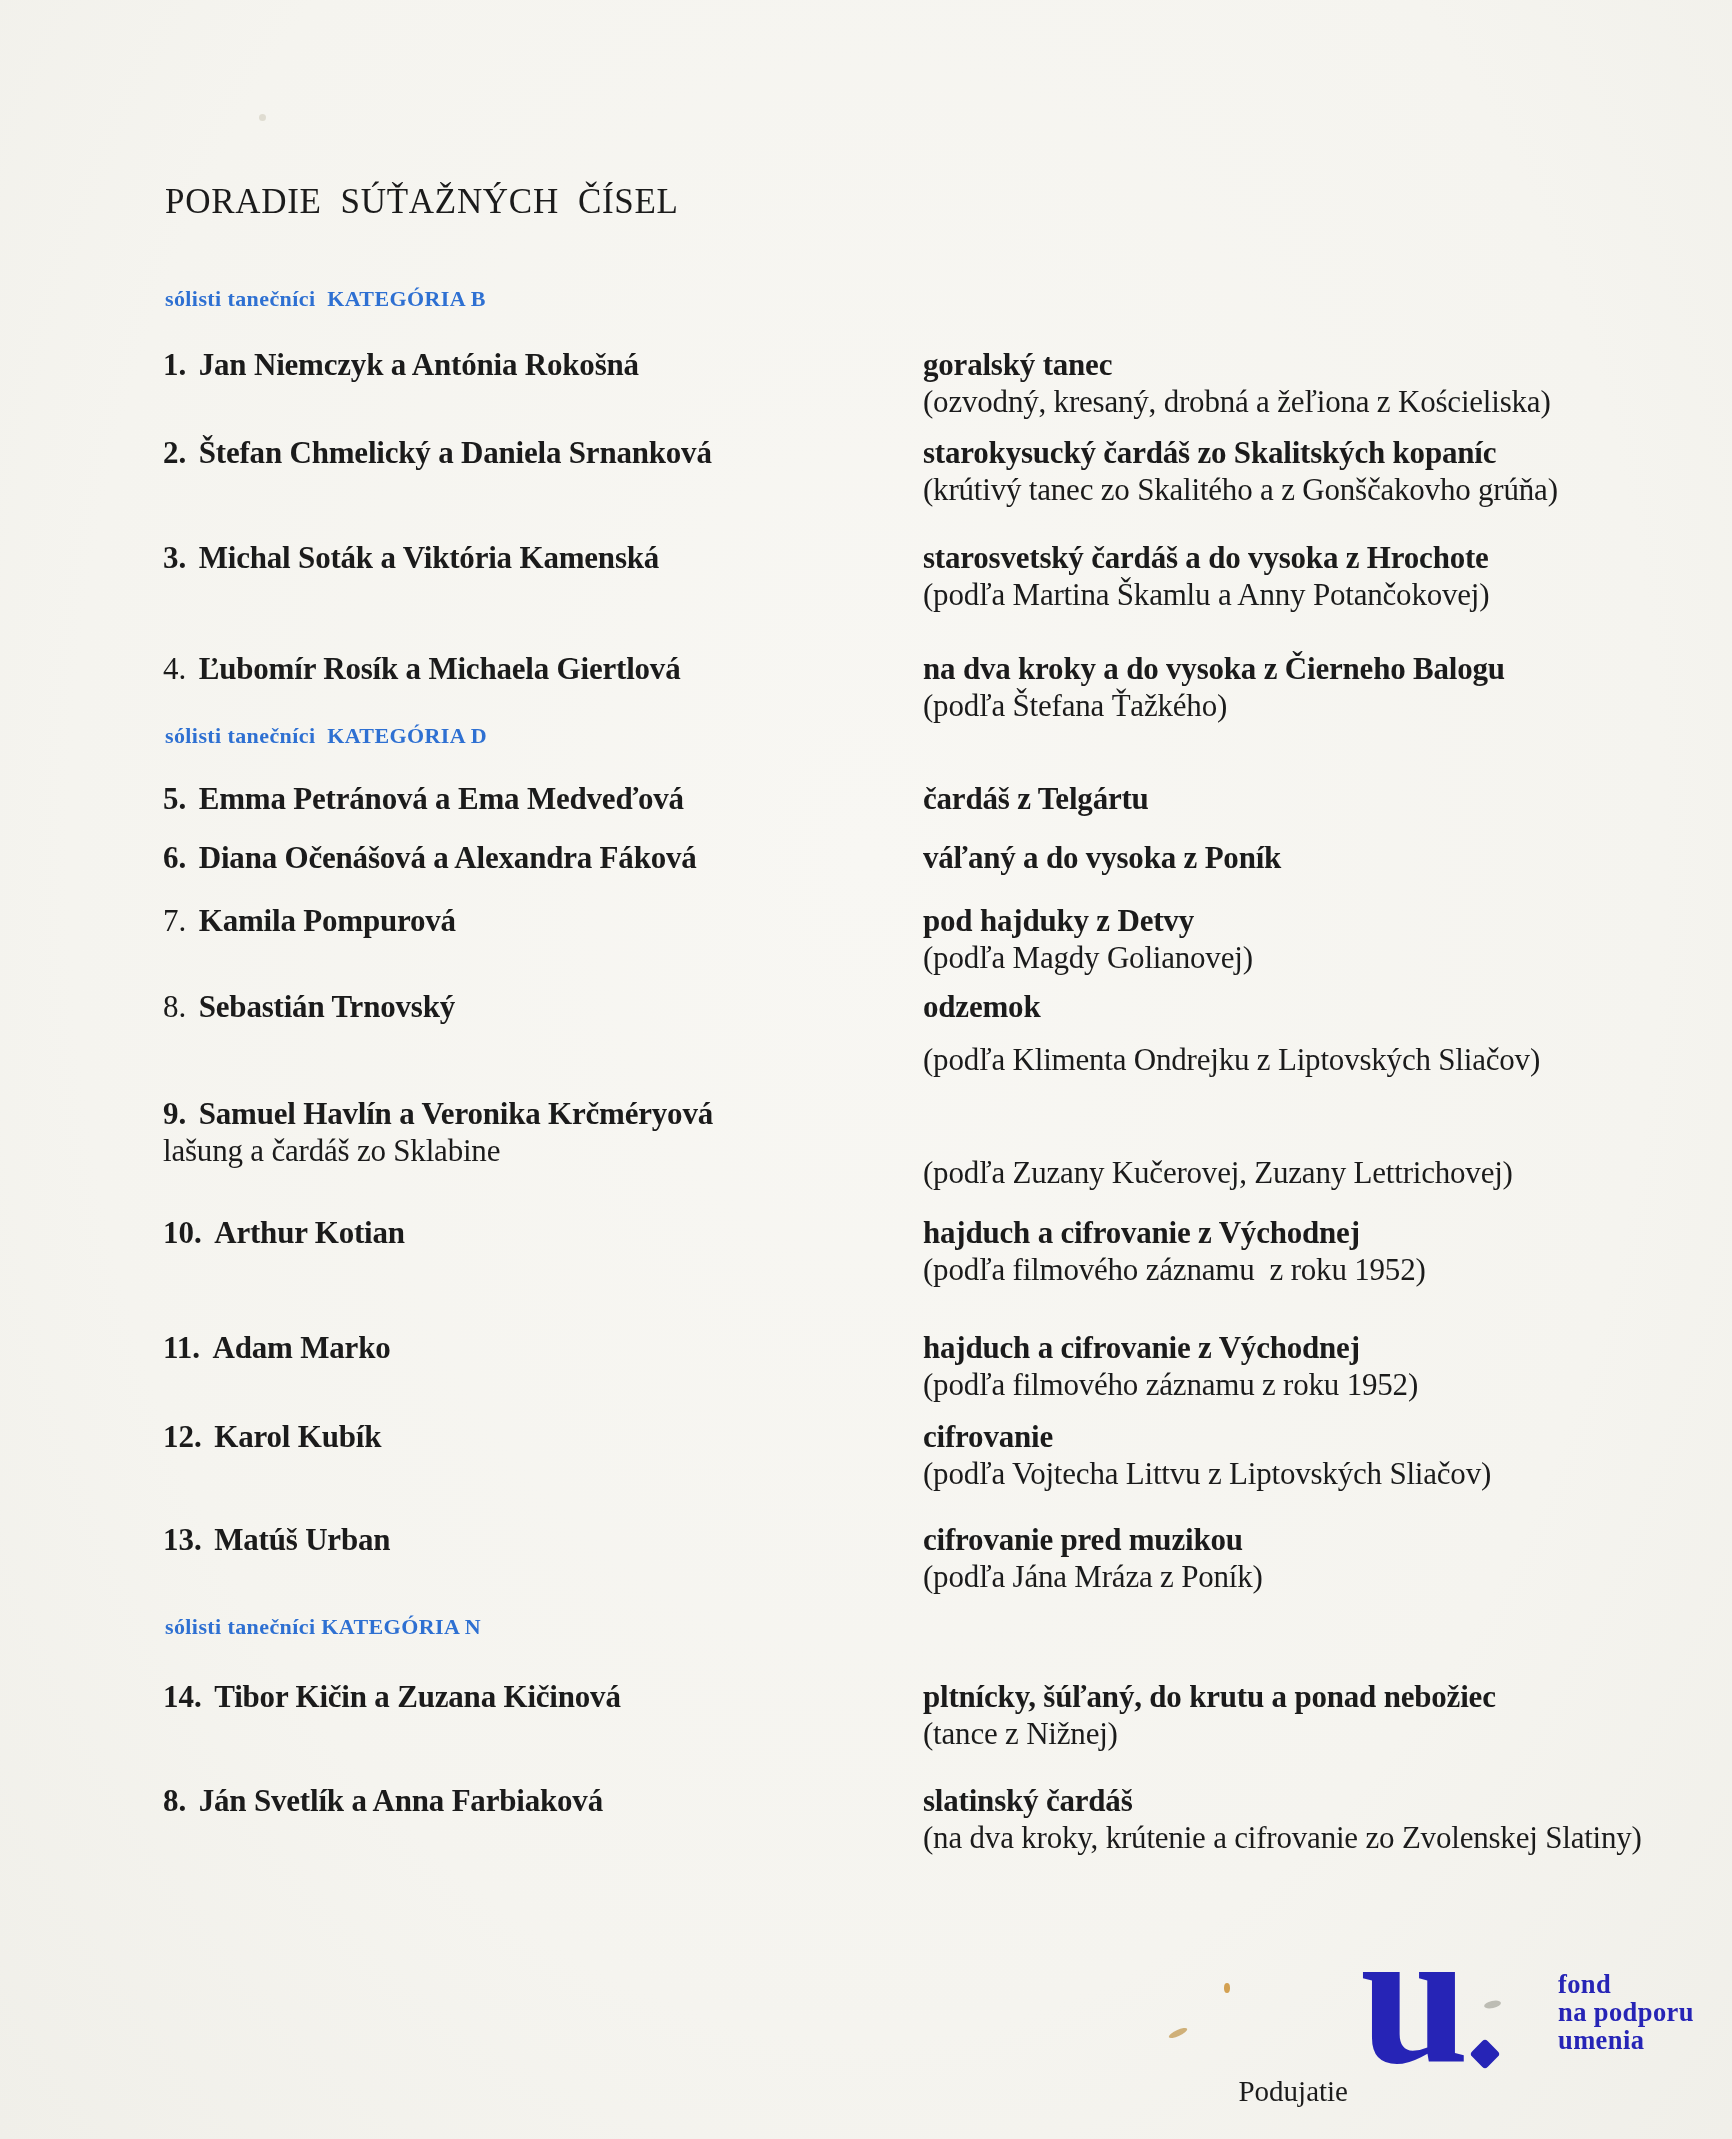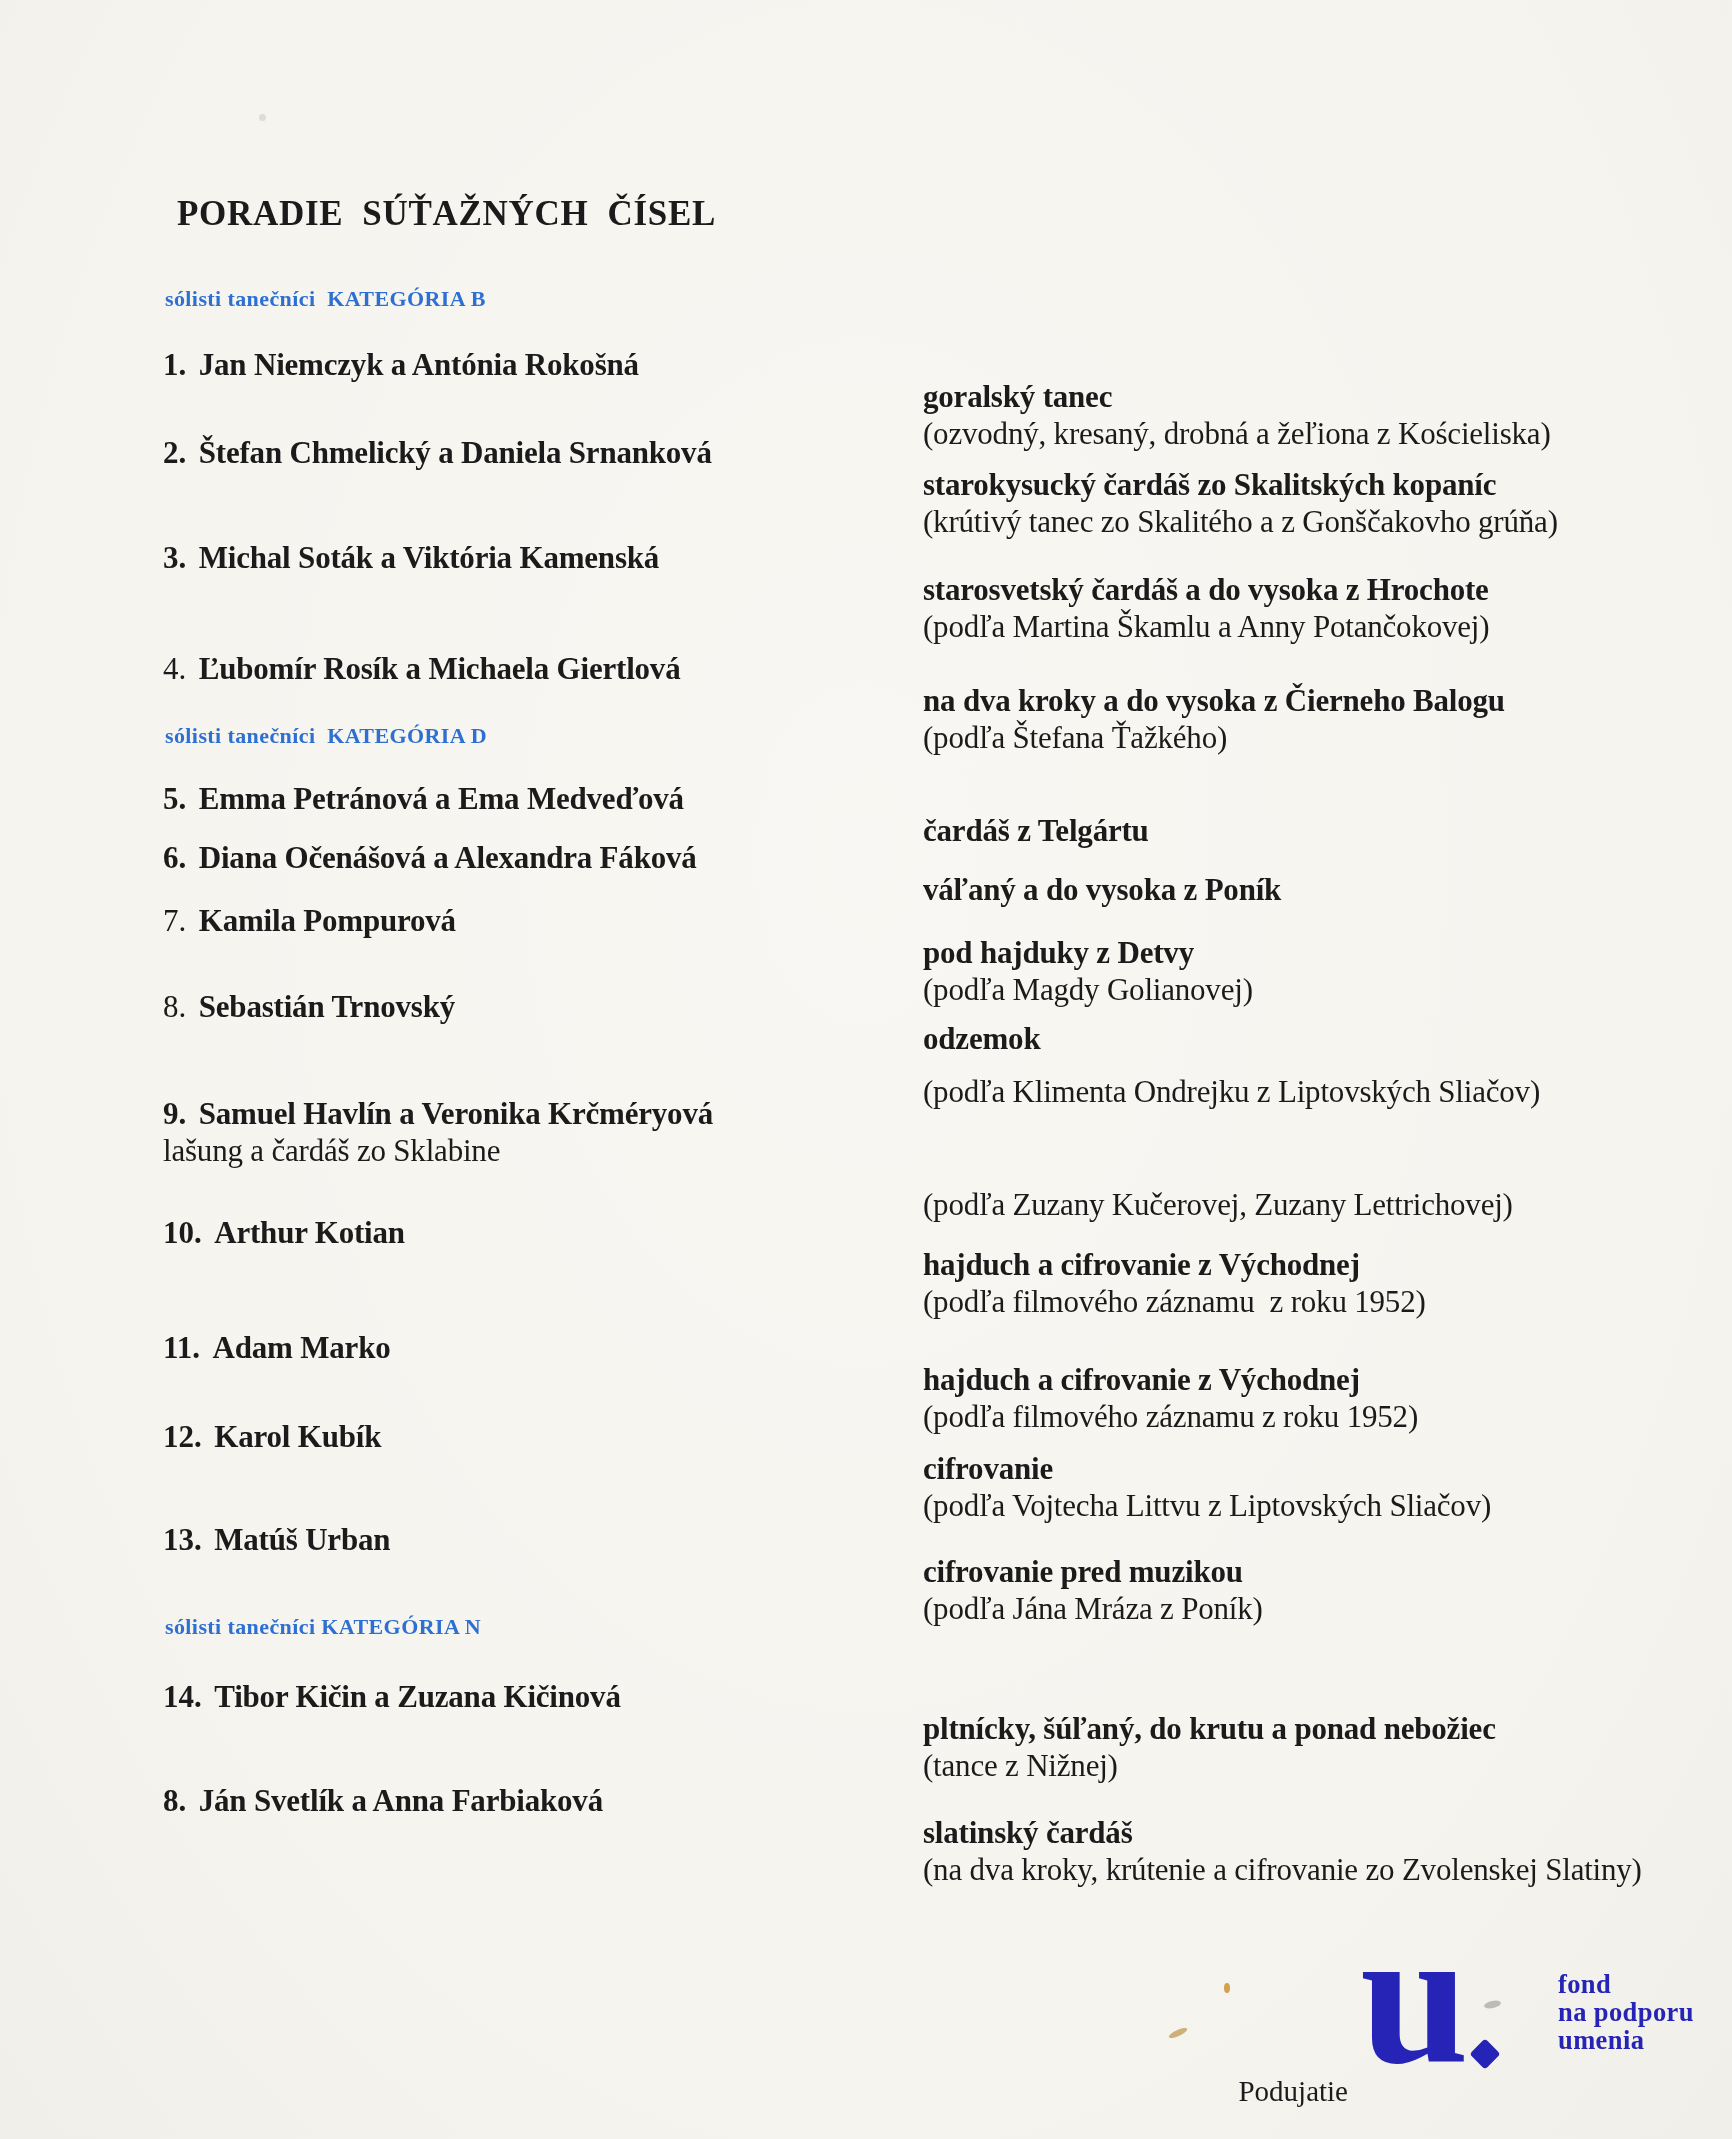--- a/index.html
+++ b/index.html
@@ -11,34 +11,34 @@
   .page{
     position:relative;
     width:1732px;
     height:2140px;
     background:radial-gradient(ellipse at 50% 40%, #f8f7f3 0%, #f5f4ef 65%, #f0efe9 100%);
     color:var(--ink);
     font-family:"Liberation Serif","DejaVu Serif",serif;
     overflow:hidden;
   }
   .title{
-    position:absolute;left:165px;top:182px;margin:12px;
-    font-size:35px;font-weight:700;letter-spacing:0.7px;word-spacing:9.6px;white-space:pre;
+    position:absolute;left:165px;top:182px;margin:0;
+    font-size:35px;font-weight:400;letter-spacing:0.7px;word-spacing:9.6px;white-space:pre;
     color:var(--ink);
   }
   .sec-header{
     position:absolute;left:165px;
     font-size:22px;font-weight:700;color:var(--hblue);white-space:pre;letter-spacing:0.4px;
   }
   .sec-0{top:286px}
   .sec-1{top:723px}
   .sec-2{top:1614px}
   .row{position:absolute;left:0;top:0;width:1732px;font-size:31px;line-height:37px;}
   .cl{position:absolute;left:163px;top:0;white-space:pre;}
-  .cr{position:absolute;left:923px;top:0;white-space:pre;margin-top:32px;}
+  .cr{position:absolute;left:923px;top:0;white-space:pre;}
   .num{font-weight:700;display:inline-block;margin-right:12.5px;}
   .num.light{font-weight:400;}
   .name{font-weight:700;letter-spacing:-0.2px;}
   .left-dance{font-weight:400;letter-spacing:-0.2px;}
   .dance{font-weight:700;letter-spacing:-0.2px;}
   .note{font-weight:400;letter-spacing:-0.2px;}
   .credit{
     position:absolute;top:1991px;right:384px;text-align:right;
     font-size:29px;line-height:40px;white-space:pre;color:var(--ink);
   }

